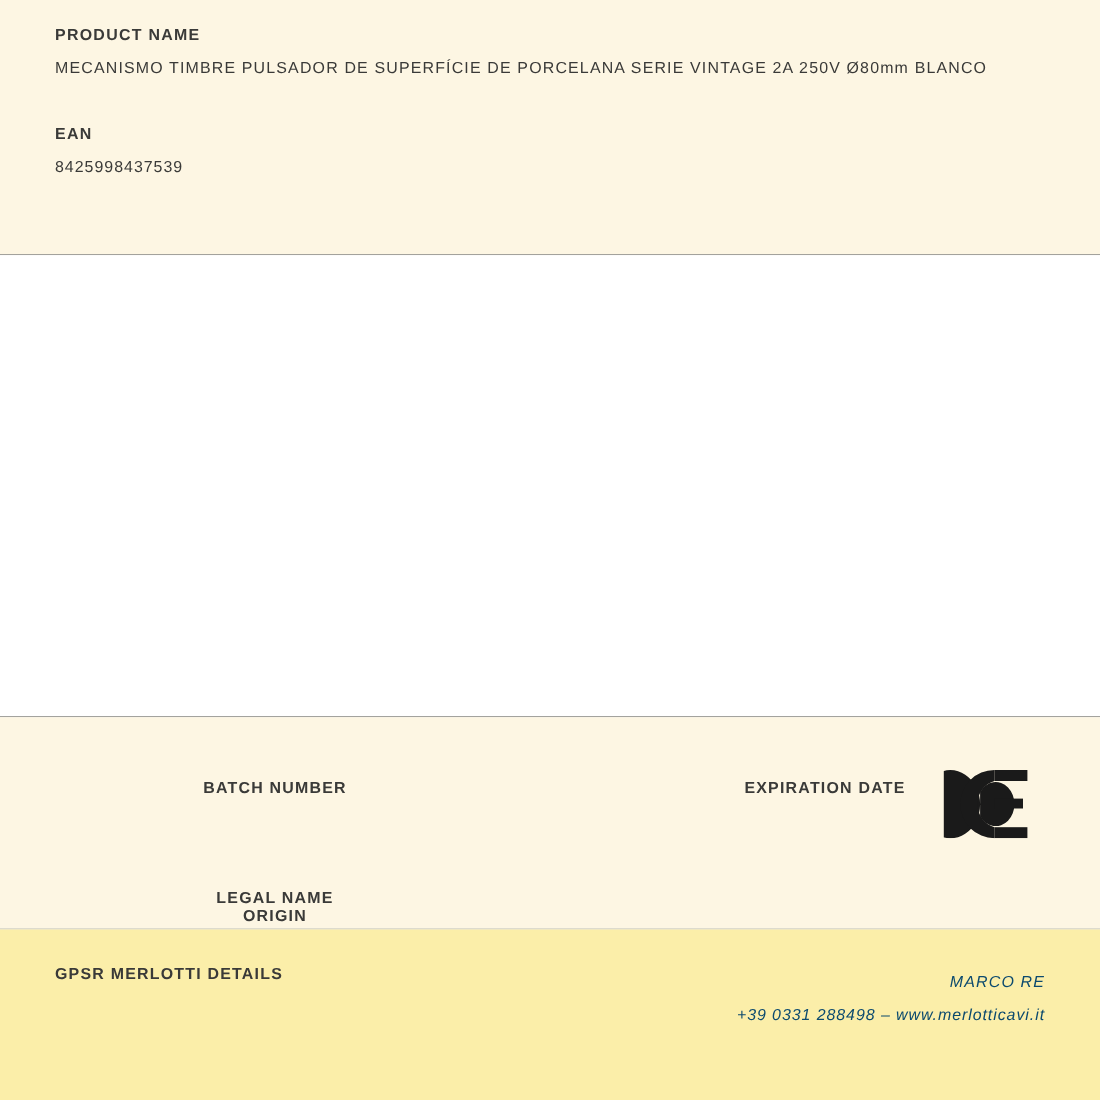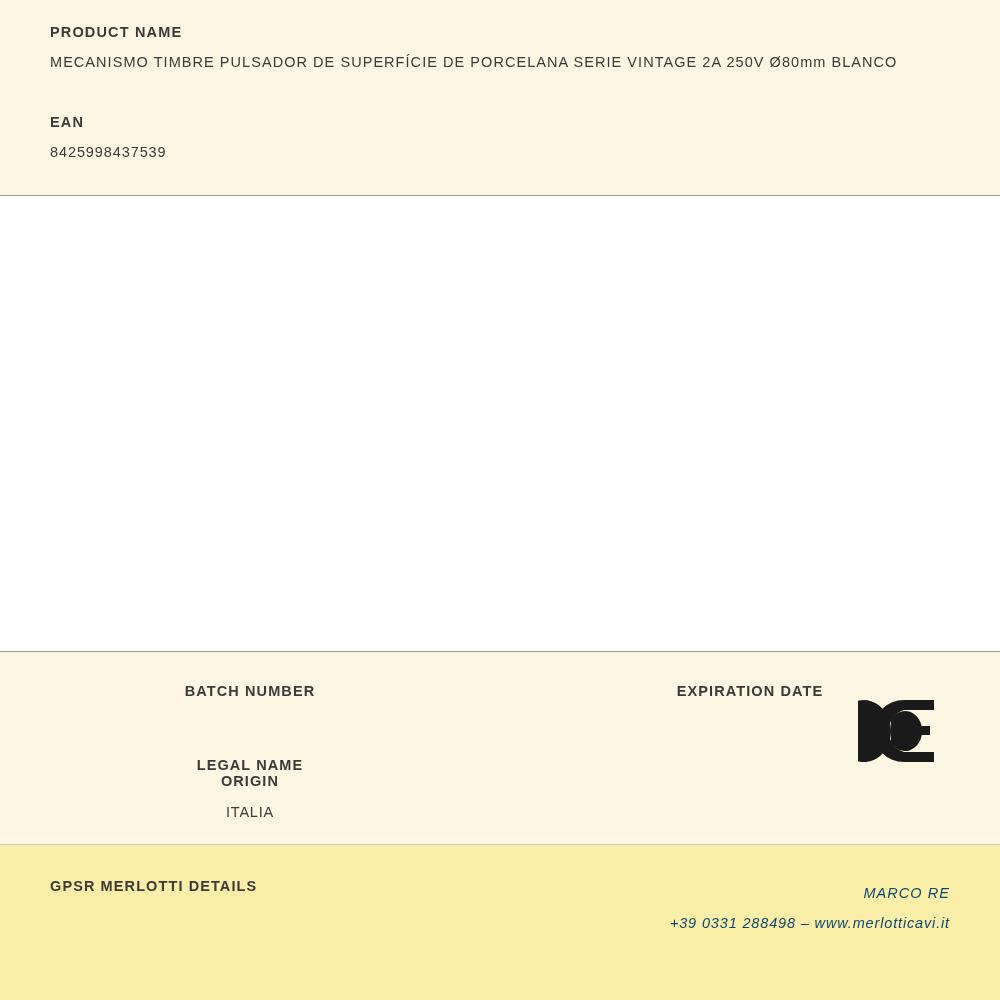--- a/index.html
+++ b/index.html
@@ -22,21 +22,21 @@
     display: flex;
     flex-direction: column;
   }
 
   
   .top-block {
     background: #fdf6e3;
     padding: 24px 50px 18px 50px;
     box-sizing: border-box;
     border-bottom: 1px solid #9a9a94;
-    height: 196px;
+    height: 232px;
   }
   .field-label {
     font-size: 14.5px;
     font-weight: bold;
     letter-spacing: 1.15px;
     color: #3a3a38;
     margin: 0 0 14px 0;
   }
   .field-value {
     font-size: 14.5px;
@@ -64,20 +64,21 @@
     background: #fdf6e3;
     position: relative;
     height: 193px;
     border-bottom: 1px solid #c9c9bf;
     box-sizing: border-box;
   }
   .info-row {
     display: flex;
     width: 100%;
     box-sizing: border-box;
+    margin-top: 26px;
   }
   .info-col {
     width: 50%;
     text-align: center;
     box-sizing: border-box;
   }
   .col-heading {
     font-size: 14.5px;
     font-weight: bold;
     letter-spacing: 1.1px;

